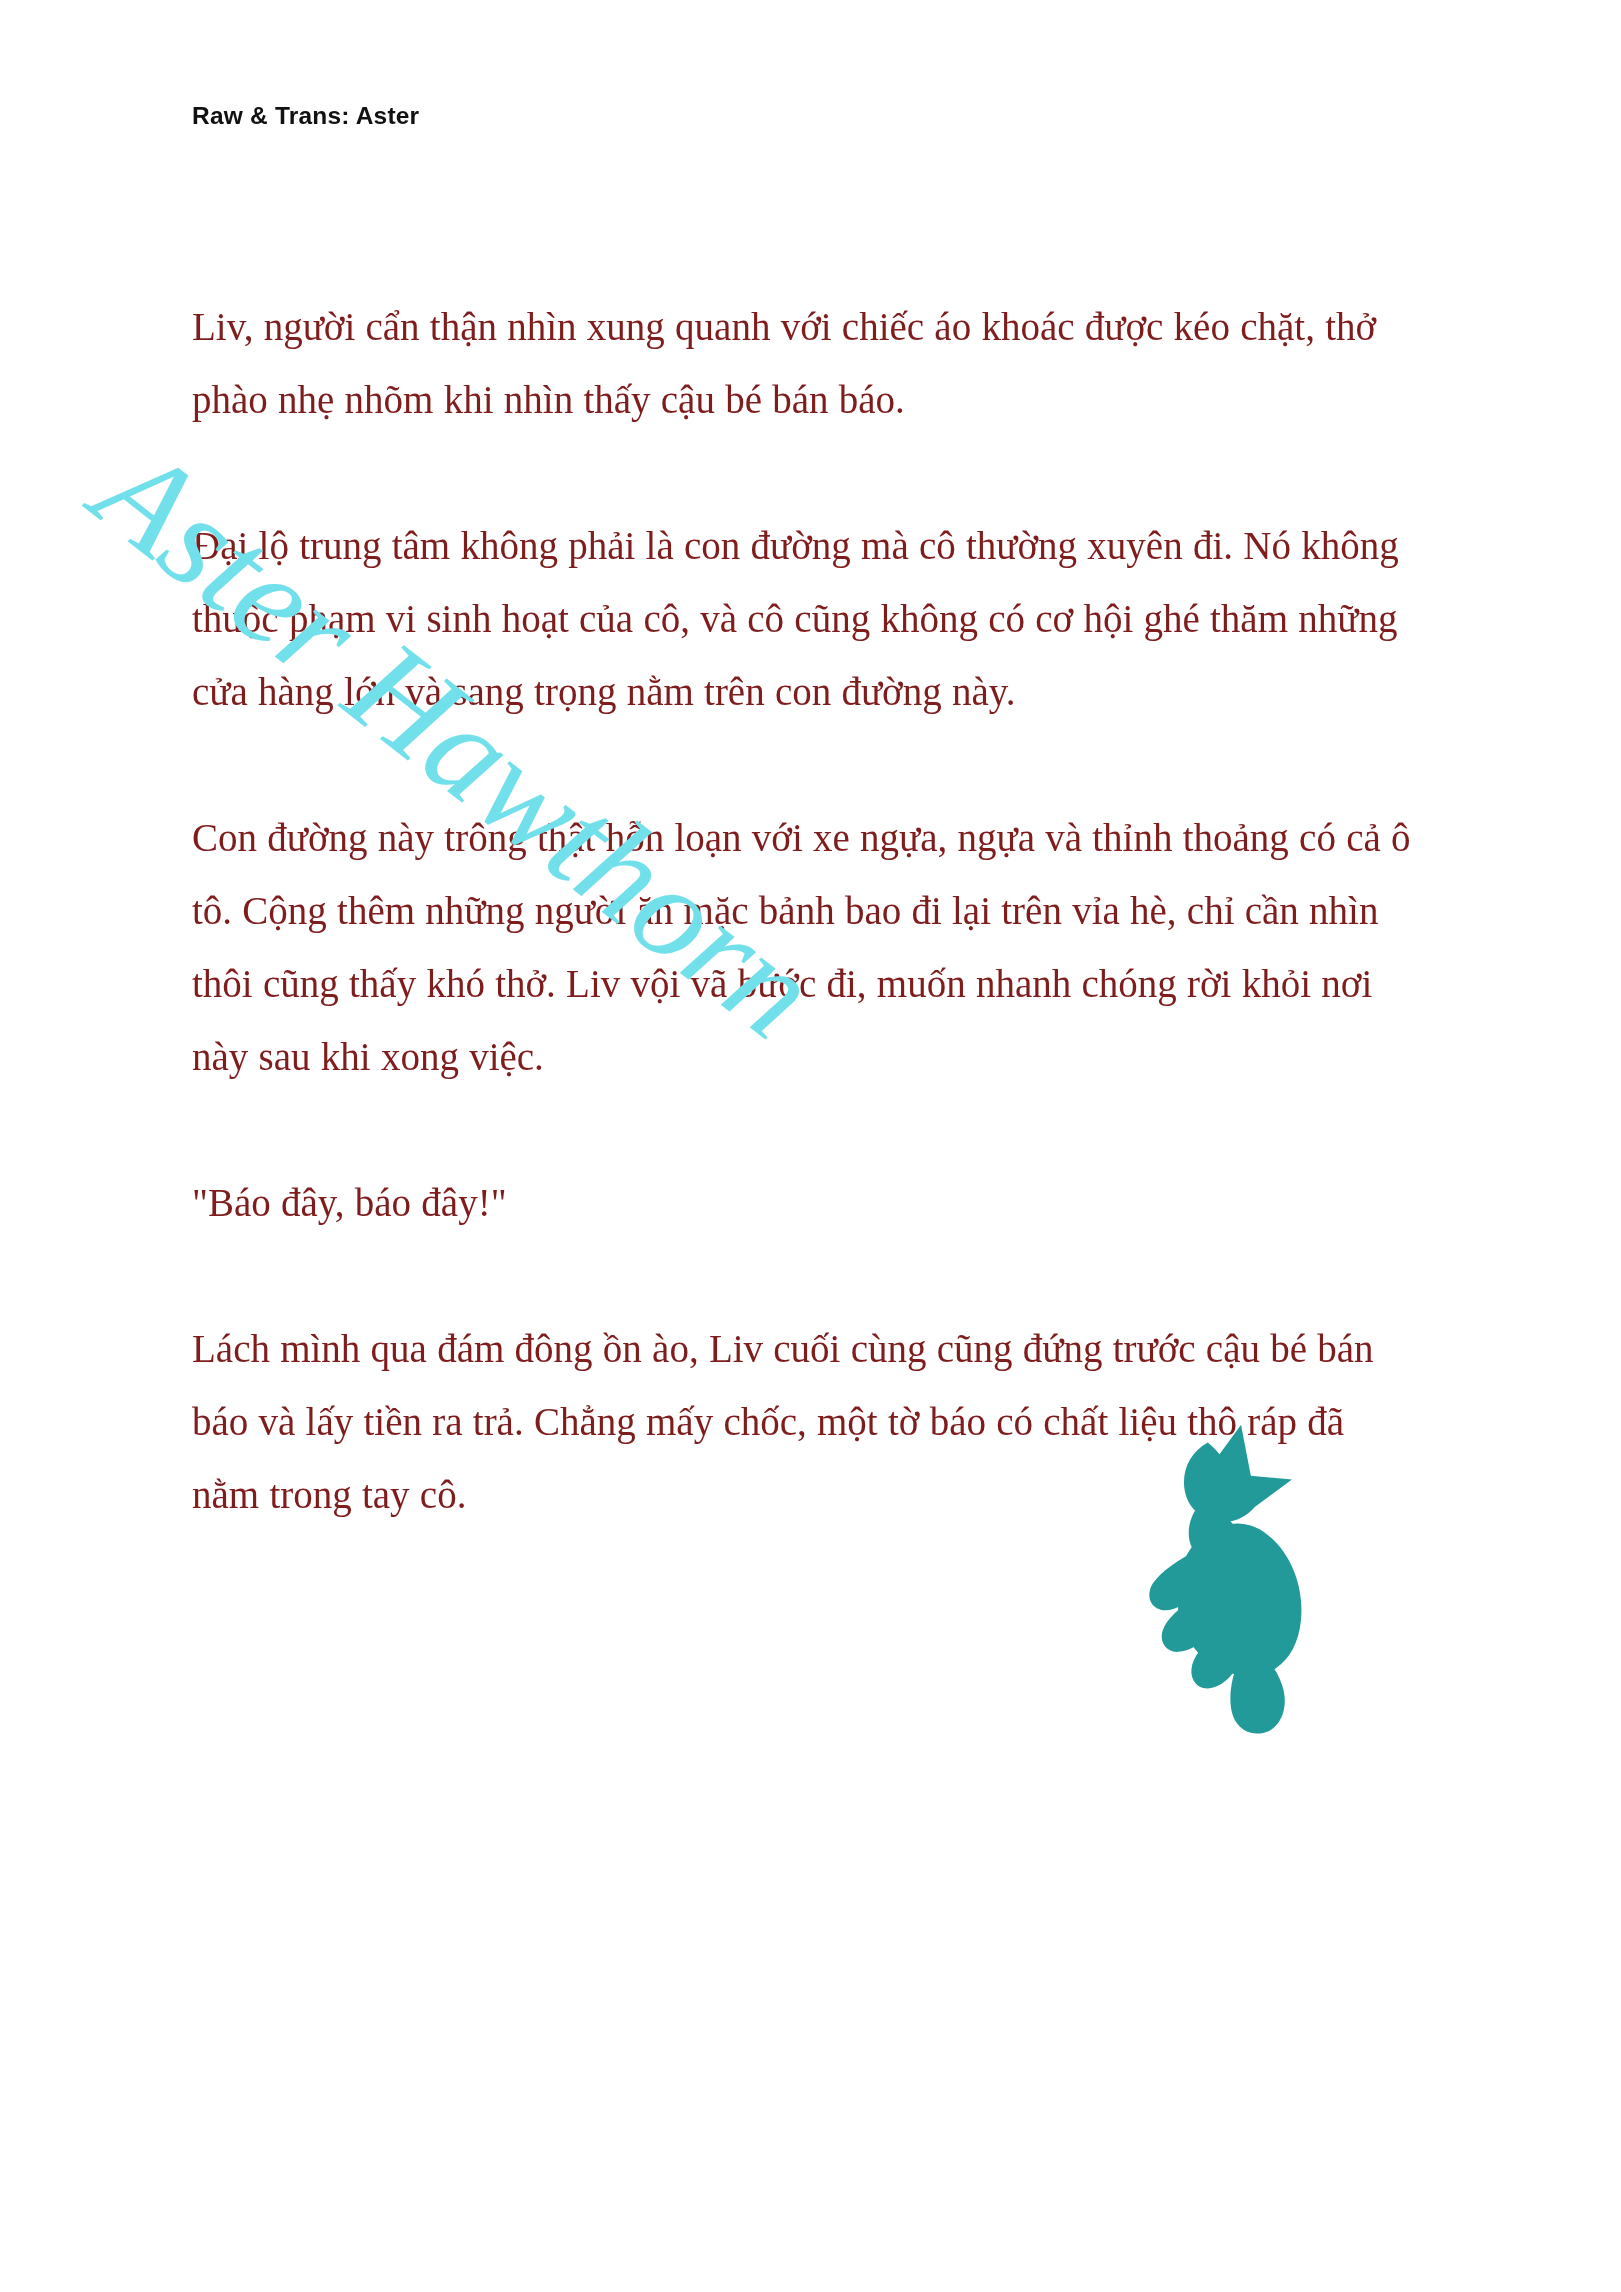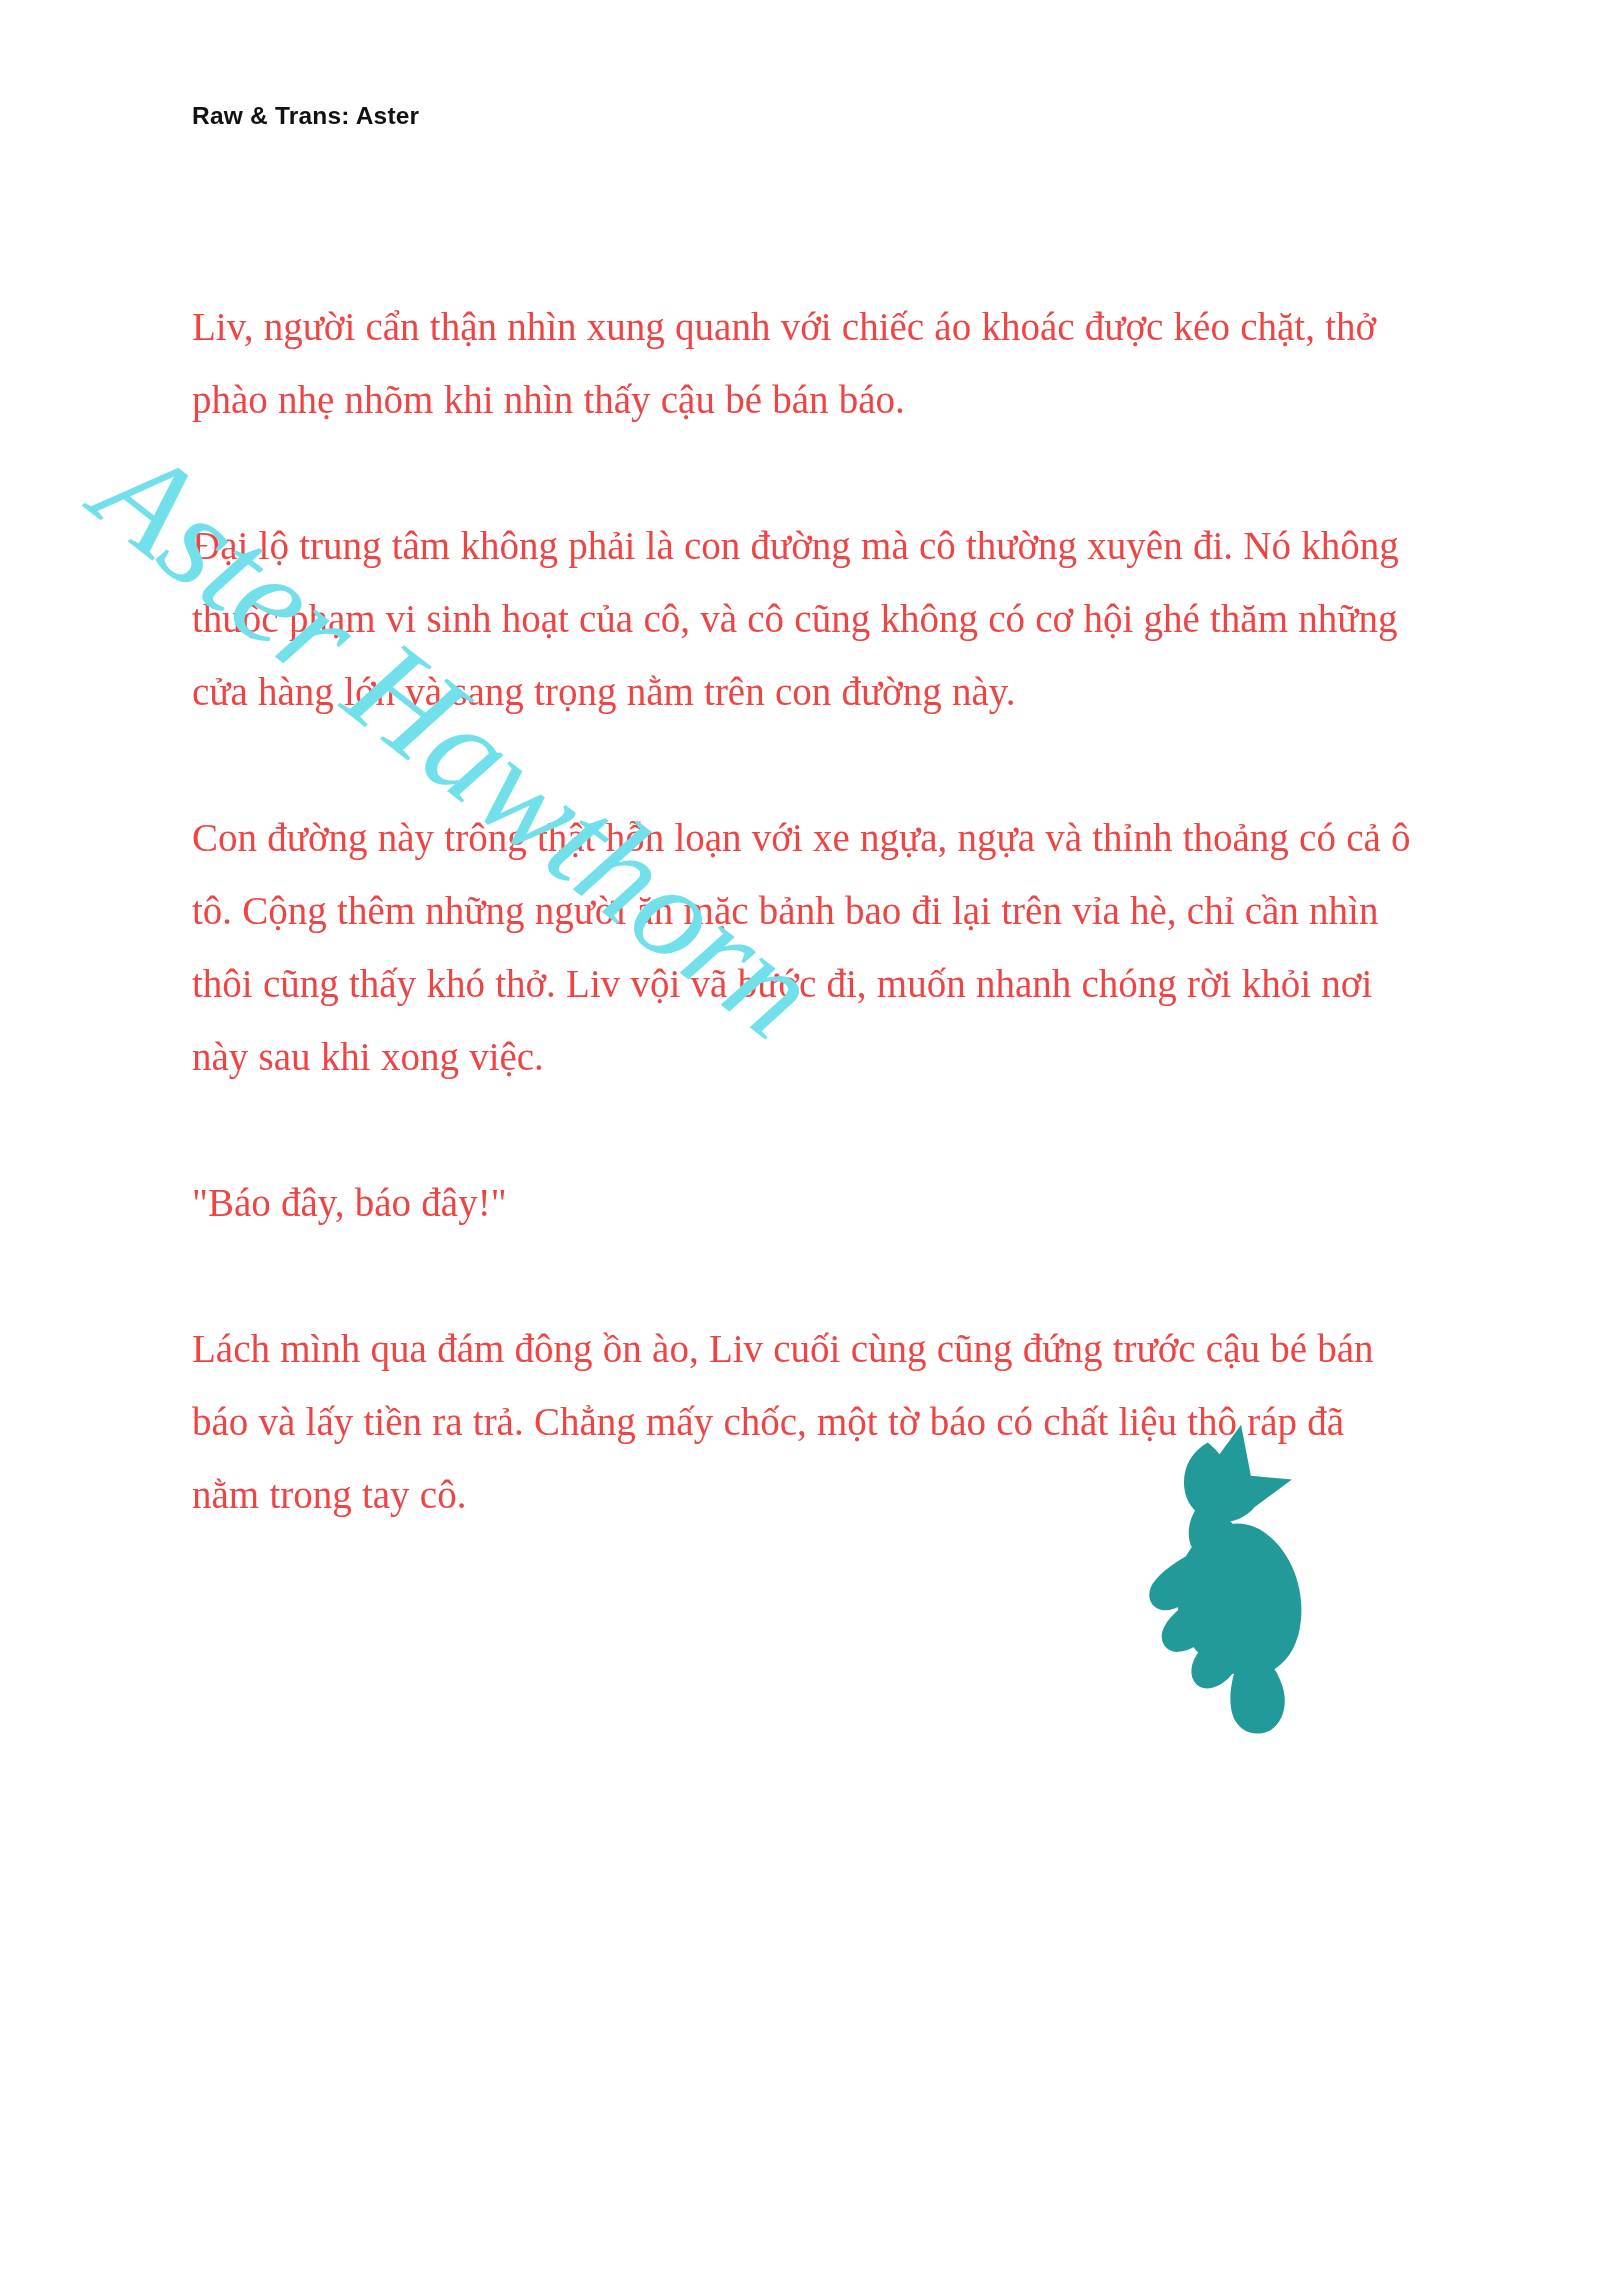--- a/index.html
+++ b/index.html
@@ -63,21 +63,21 @@
     position: absolute;
     left: 192px;
     top: 290px;
     width: 1227px;
     z-index: 2;
   }
 
   .para {
     font-size: 39px;
     line-height: 73px;
-    color: #ef4444;
+    color: #7f1d1d;
     margin: 0 0 73px 0;
     text-align: left;
     word-spacing: 0.5px;
   }
   .para:last-child { margin-bottom: 0; }
 
   
   #cat-logo {
     position: absolute;
     left: 1145px;

